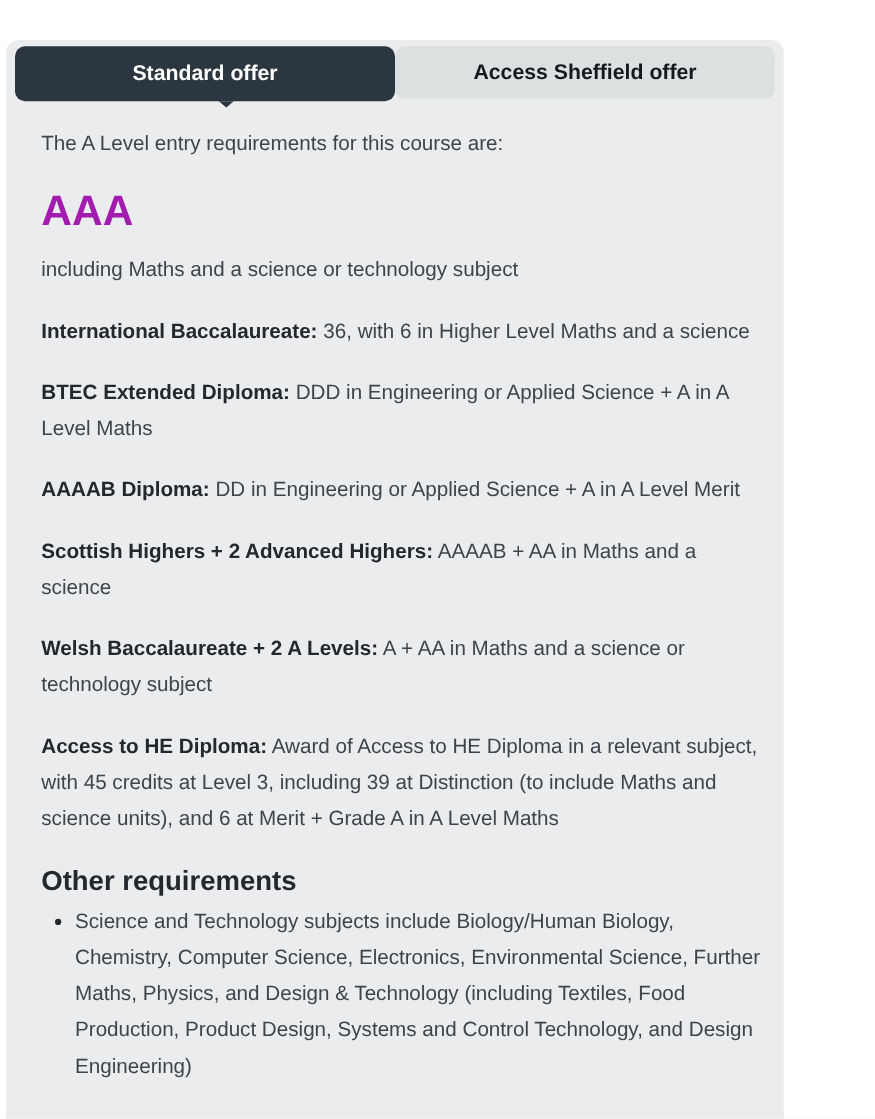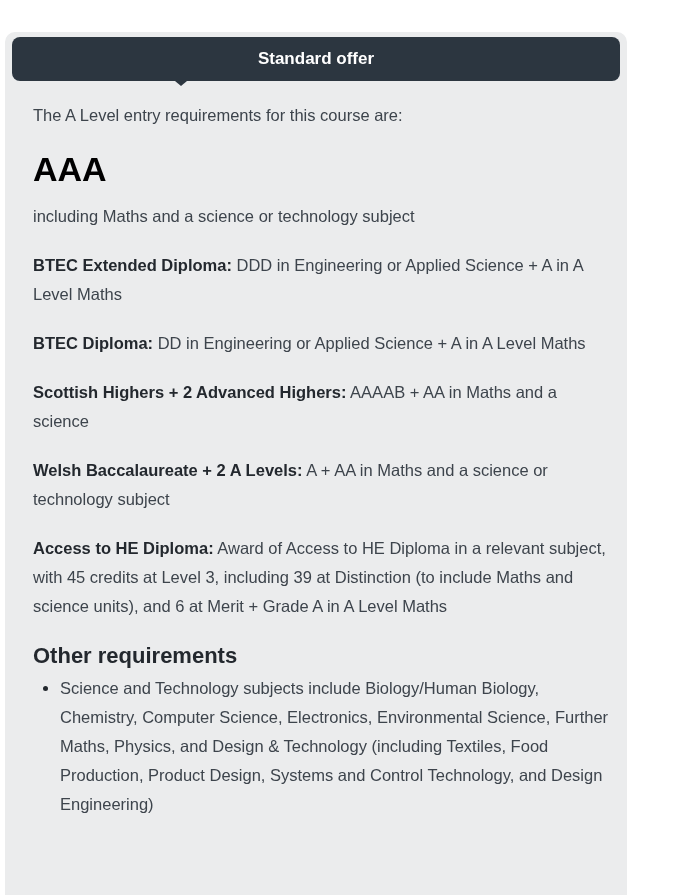--- a/index.html
+++ b/index.html
@@ -68,21 +68,21 @@
     font-size: 16.5px;
     line-height: 29px;
     color: var(--body-text, #3d444c);
   }
   .content p { margin: 0 0 20px 0; }
   .intro { margin: 0 0 18px 0; }
   .grade {
     font-size: 34px;
     line-height: 38px;
     font-weight: 700;
-    color: #000000;
+    color: #a21caf;
     margin: 0 0 14px 0;
   }
   .grade-note { margin: 0 0 24px 0; }
   .req { margin: 0 0 20px 0; }
   .req strong, .other-heading, .content b { color: var(--strong-text, #23282e); font-weight: 700; }
   .link-row { margin: 27px 0 25px 0; }
   .mature-link {
     color: var(--link-color, #440099);
     font-weight: 700;
     text-decoration: underline;
@@ -103,39 +103,43 @@
   .other-list li::marker { color: var(--strong-text, #23282e); }
 </style>
 </head>
 <body>
 
 <div class="page">
   <div class="panel">
 
     <div class="tabs">
       <button class="tab active">Standard offer</button>
+      <button class="tab inactive">Access Sheffield offer</button>
       <div class="caret"></div>
     </div>
 
     <div class="content">
 
       <p class="intro">The A Level entry requirements for this course are:</p>
 
       <h2 class="grade">AAA</h2>
 
       <p class="grade-note">including Maths and a science or technology subject</p>
 
 
+      <p class="req">
+        <strong>International Baccalaureate:</strong><span> 36, with 6 in Higher Level Maths and a science</span>
+      </p>
 
       <p class="req">
         <strong>BTEC Extended Diploma:</strong><span> DDD in Engineering or Applied Science + A in A Level Maths</span>
       </p>
 
       <p class="req">
-        <strong>BTEC Diploma:</strong><span> DD in Engineering or Applied Science + A in A Level Maths</span>
+        <strong>AAAAB Diploma:</strong><span> DD in Engineering or Applied Science + A in A Level Merit</span>
       </p>
 
       <p class="req">
         <strong>Scottish Highers + 2 Advanced Highers:</strong><span> AAAAB + AA in Maths and a science</span>
       </p>
 
       <p class="req">
         <strong>Welsh Baccalaureate + 2 A Levels:</strong><span> A + AA in Maths and a science or technology subject</span>
       </p>
 

